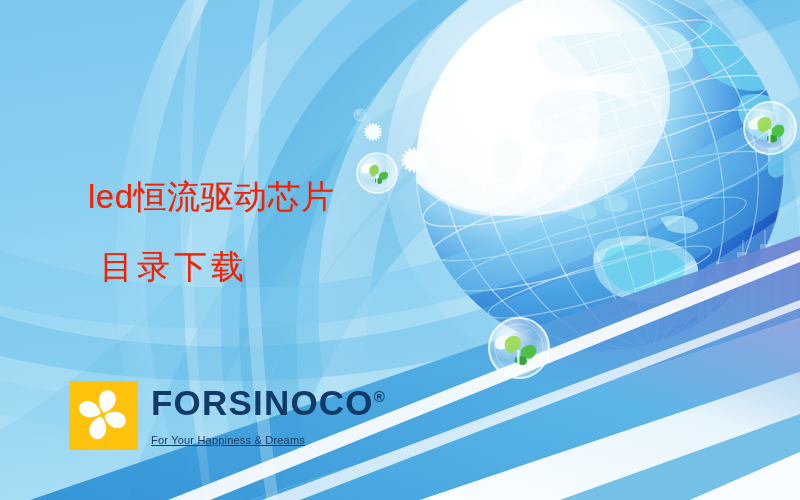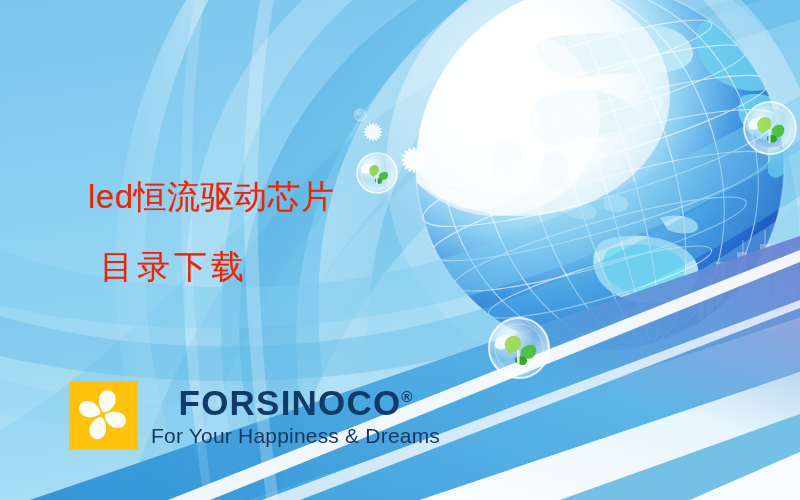--- a/index.html
+++ b/index.html
@@ -63,45 +63,45 @@
     width: 69px;
     height: 69px;
     background: #ffc20d;
     flex: 0 0 auto;
   }
   .logo-mark svg { position:absolute; left:0; top:0; width:69px; height:69px; }
 
   .logo-text {
     margin-left: 13px;
     padding-top: 4px;
-    text-align: center;
   }
   .logo-word {
     display: block;
     font-size: 35px;
     font-weight: bold;
     color: #123a68;
     letter-spacing: 1.2px;
     line-height: 1;
     position: relative;
     white-space: nowrap;
   }
   .logo-reg {
     font-size: 15px;
     vertical-align: super;
     font-weight: bold;
     letter-spacing: 0;
   }
   .logo-tagline {
     display: block;
-    font-size: 21px;
+    font-size: 11px;
     color: #19375e;
     letter-spacing: 0.2px;
-    margin-top: 4px;
+    margin-top: 14px;
     white-space: nowrap;
+    text-decoration: underline;
   }
 </style>
 </head>
 <body>
 
 <div id="stage">
 
   <div class="bg-layer">
     <svg viewBox="0 0 800 500" xmlns="http://www.w3.org/2000/svg">
       <defs>

